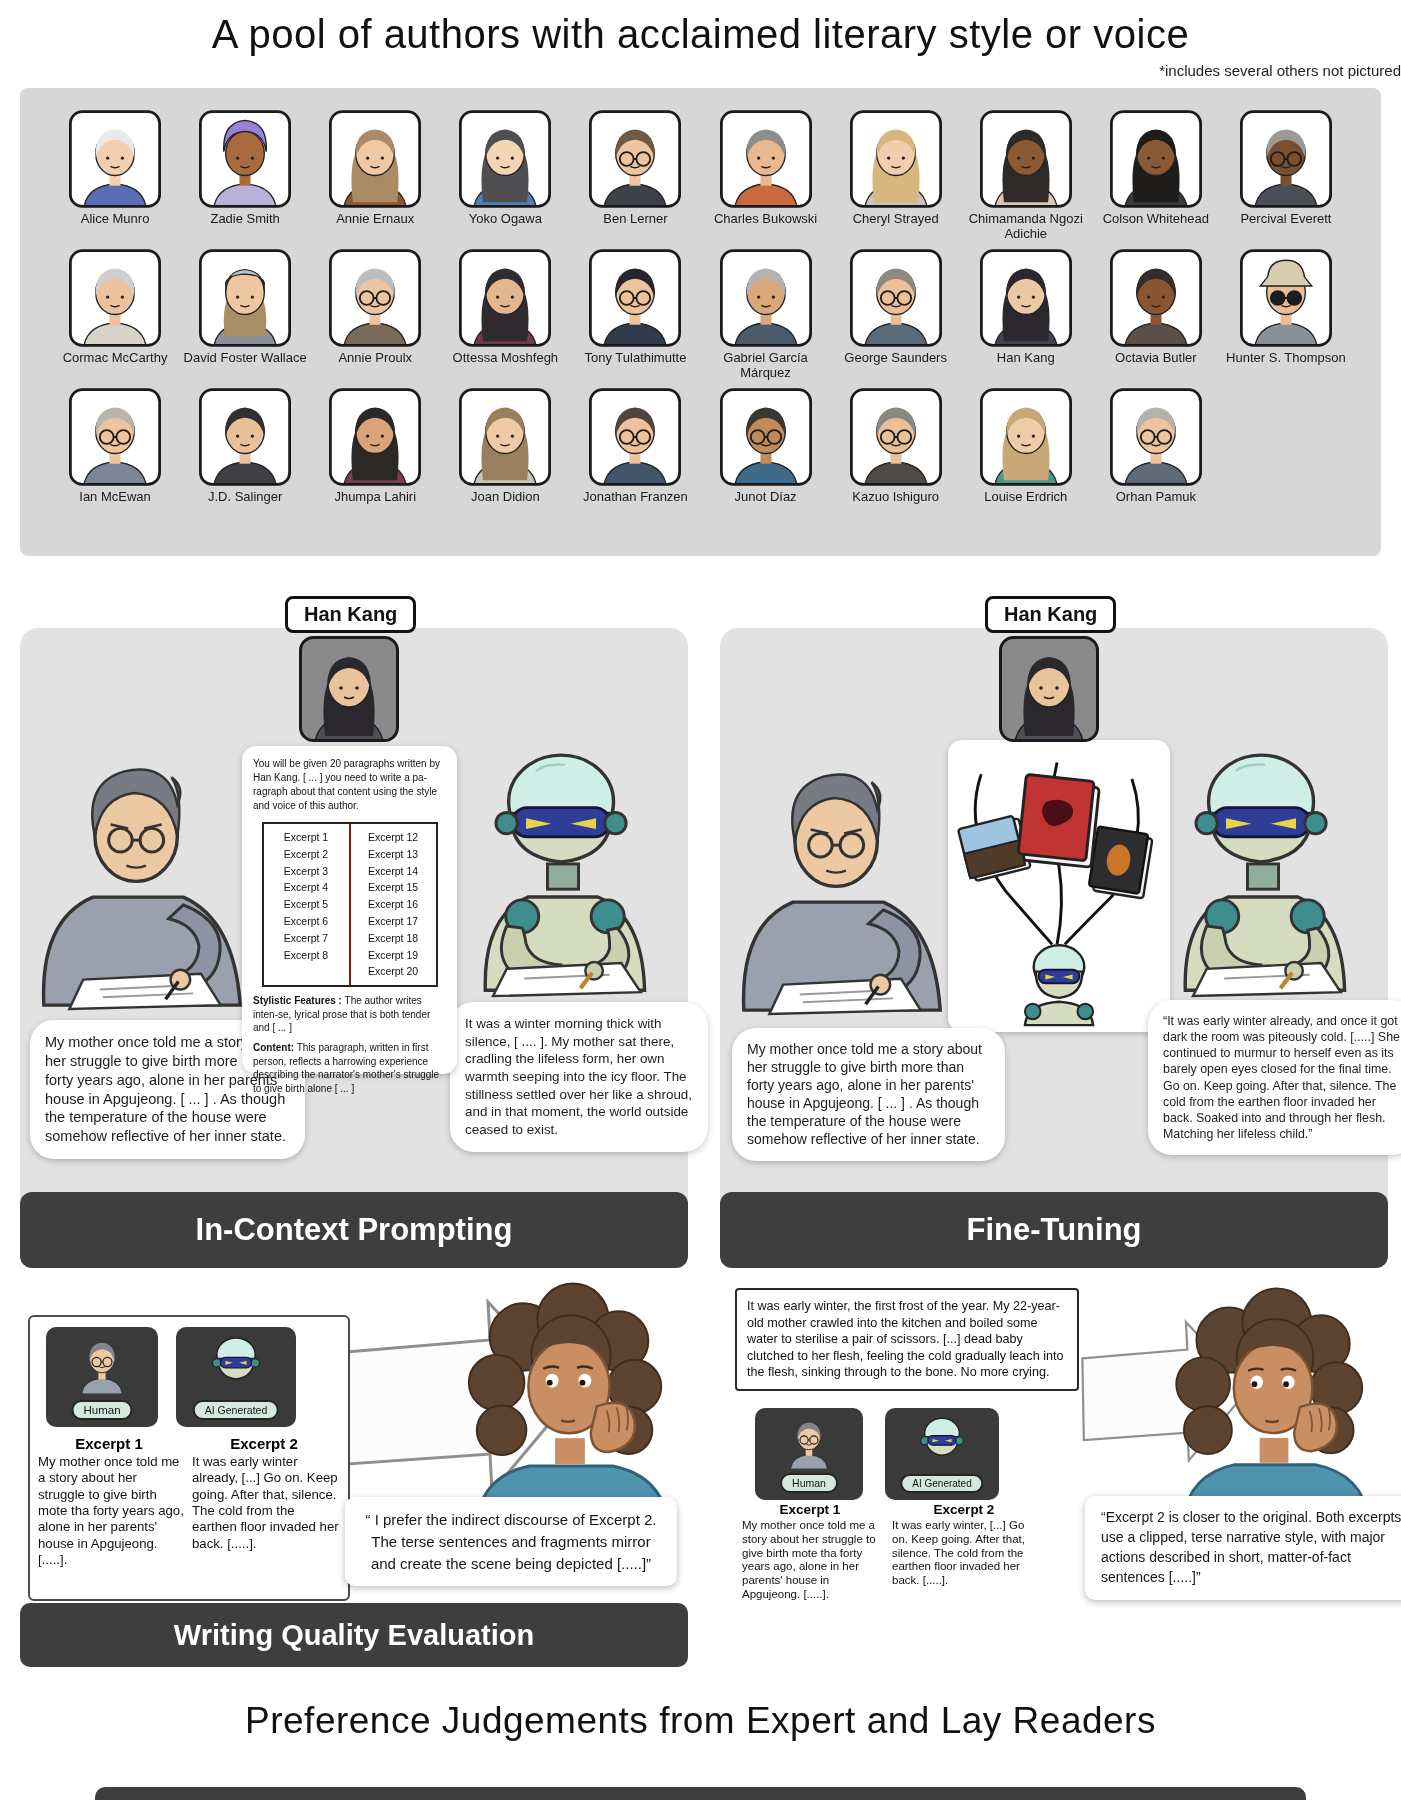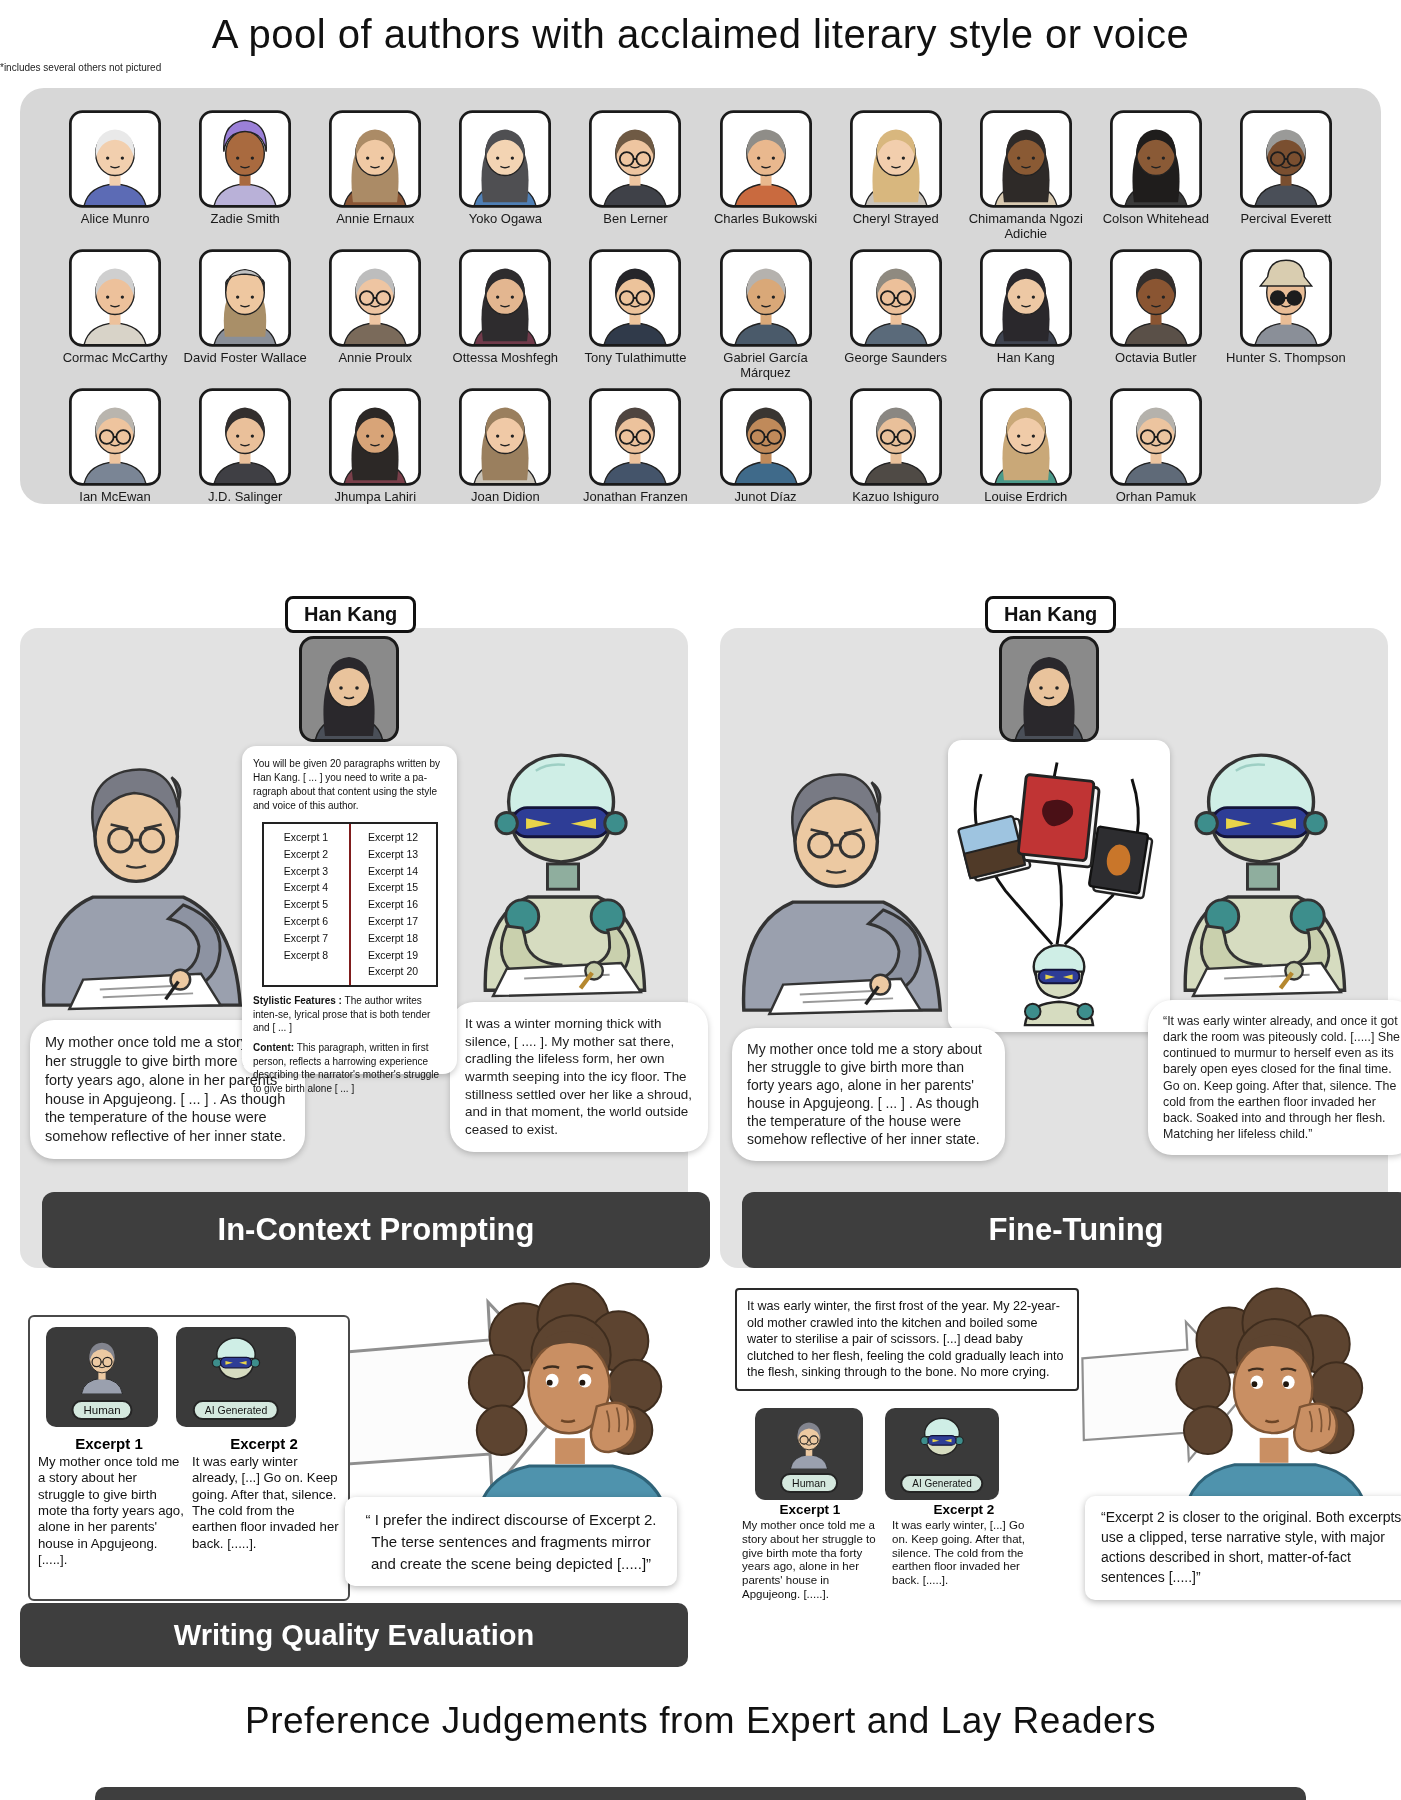--- a/index.html
+++ b/index.html
@@ -2,38 +2,38 @@
 <html><head>
 <meta charset="utf-8">
 <style>
   html,body{margin:0;padding:0;background:#fff;}
   .canvas{position:relative;width:1401px;height:1800px;background:#fff;overflow:hidden;
           font-family:"Liberation Sans", sans-serif;color:#111;}
 
   
   .page-title{position:absolute;top:12px;left:0;width:100%;text-align:center;
     font-size:40px;font-weight:400;letter-spacing:.5px;color:#111;}
-  .page-subtitle{position:absolute;top:62px;left:0;width:100%;text-align:left;
-    font-size:10px;color:#222;}
+  .page-subtitle{position:absolute;top:62px;left:0;width:100%;text-align:right;
+    font-size:15px;color:#222;}
 
   
-  .author-pool{position:absolute;left:20px;top:88px;width:1361px;height:416px;
-    background:#d7d7d7;border-radius:24px;}
+  .author-pool{position:absolute;left:20px;top:88px;width:1361px;height:468px;
+    background:#d7d7d7;border-radius:8px;}
   .author-grid{display:grid;grid-template-columns:repeat(10,1fr);row-gap:8px;
     padding:22px 30px 10px 30px;justify-items:center;}
   .author-cell{width:128px;text-align:center;}
   .portrait{width:92px;height:98px;margin:0 auto;}
   .portrait svg{width:100%;height:100%;display:block;}
   .author-name{font-size:13px;line-height:1.12;margin-top:4px;color:#1a1a1a;}
 
   
   .mid-panel{position:absolute;width:668px;height:640px;background:#e2e2e2;border-radius:18px;}
   .mid-bar{position:absolute;left:0;bottom:0;width:100%;height:76px;background:#3e3e3e;
     border-radius:12px;display:flex;align-items:center;justify-content:center;
-    color:#fff;font-size:31px;font-weight:bold;margin-left:22px;}
+    color:#fff;font-size:31px;font-weight:bold;}
   .tag{position:absolute;top:-32px;left:265px;background:#fff;border:3px solid #111;
     border-radius:8px;font-size:20px;font-weight:600;padding:4px 16px;z-index:5;white-space:nowrap;}
   .tag-portrait{position:absolute;top:8px;left:265px;width:128px;height:106px;z-index:4;}
   .tag-portrait svg{width:100%;height:100%;}
   .illus{position:absolute;}
   .illus svg{width:100%;height:100%;display:block;}
   .bubble{position:absolute;background:#fff;border-radius:24px;padding:13px 15px;
     color:#1d1d1d;box-shadow:0 2px 6px rgba(0,0,0,.22);}
   .prompt-card{position:absolute;left:222px;top:118px;width:215px;height:328px;background:#fff;
     border-radius:14px;padding:11px 11px;box-shadow:0 2px 6px rgba(0,0,0,.22);box-sizing:border-box;z-index:3;}

